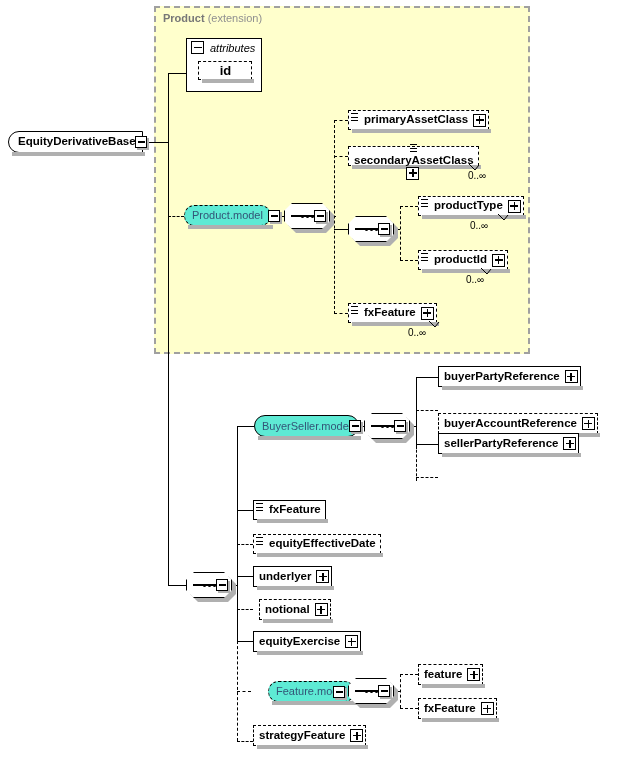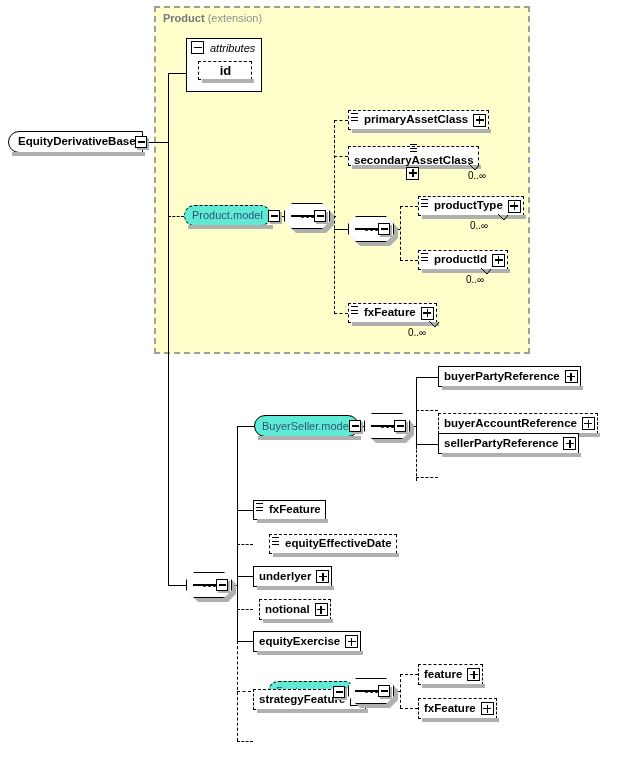--- a/index.html
+++ b/index.html
@@ -309,21 +309,21 @@
     <span class="eglyph">
         <i></i>
         <i></i>
         <i></i>
       </span>
     <span class="lbl">fxFeature</span>
     <span class="shadow"></span>
   </div>
 
   <div class="ln h-d" style="left:237px;top:544px;width:16px;"></div>
-  <div class="node dashed" style="left:269px;top:534px;height:20px;">
+  <div class="node dashed" style="left:253px;top:534px;height:20px;">
     <span class="eglyph">
         <i></i>
         <i></i>
         <i></i>
       </span>
     <span class="lbl">equityEffectiveDate</span>
     <span class="shadow"></span>
   </div>
 
   <div class="ln h-s" style="left:237px;top:576px;width:16px;"></div>
@@ -377,19 +377,19 @@
   </div>
 
   <div class="ln h-d" style="left:400px;top:708px;width:18px;"></div>
   <div class="node dashed" style="left:418px;top:698px;height:21px;">
     <span class="lbl">fxFeature</span>
     <span class="sq plus"></span>
     <span class="shadow"></span>
   </div>
 
   <div class="ln h-d" style="left:237px;top:741px;width:16px;"></div>
-  <div class="node dashed" style="left:253px;top:689px;height:21px;">
+  <div class="node dashed" style="left:253px;top:725px;height:21px;">
     <span class="lbl">strategyFeature</span>
     <span class="sq plus"></span>
     <span class="shadow"></span>
   </div>
 
 </div>
 
 </body></html>

